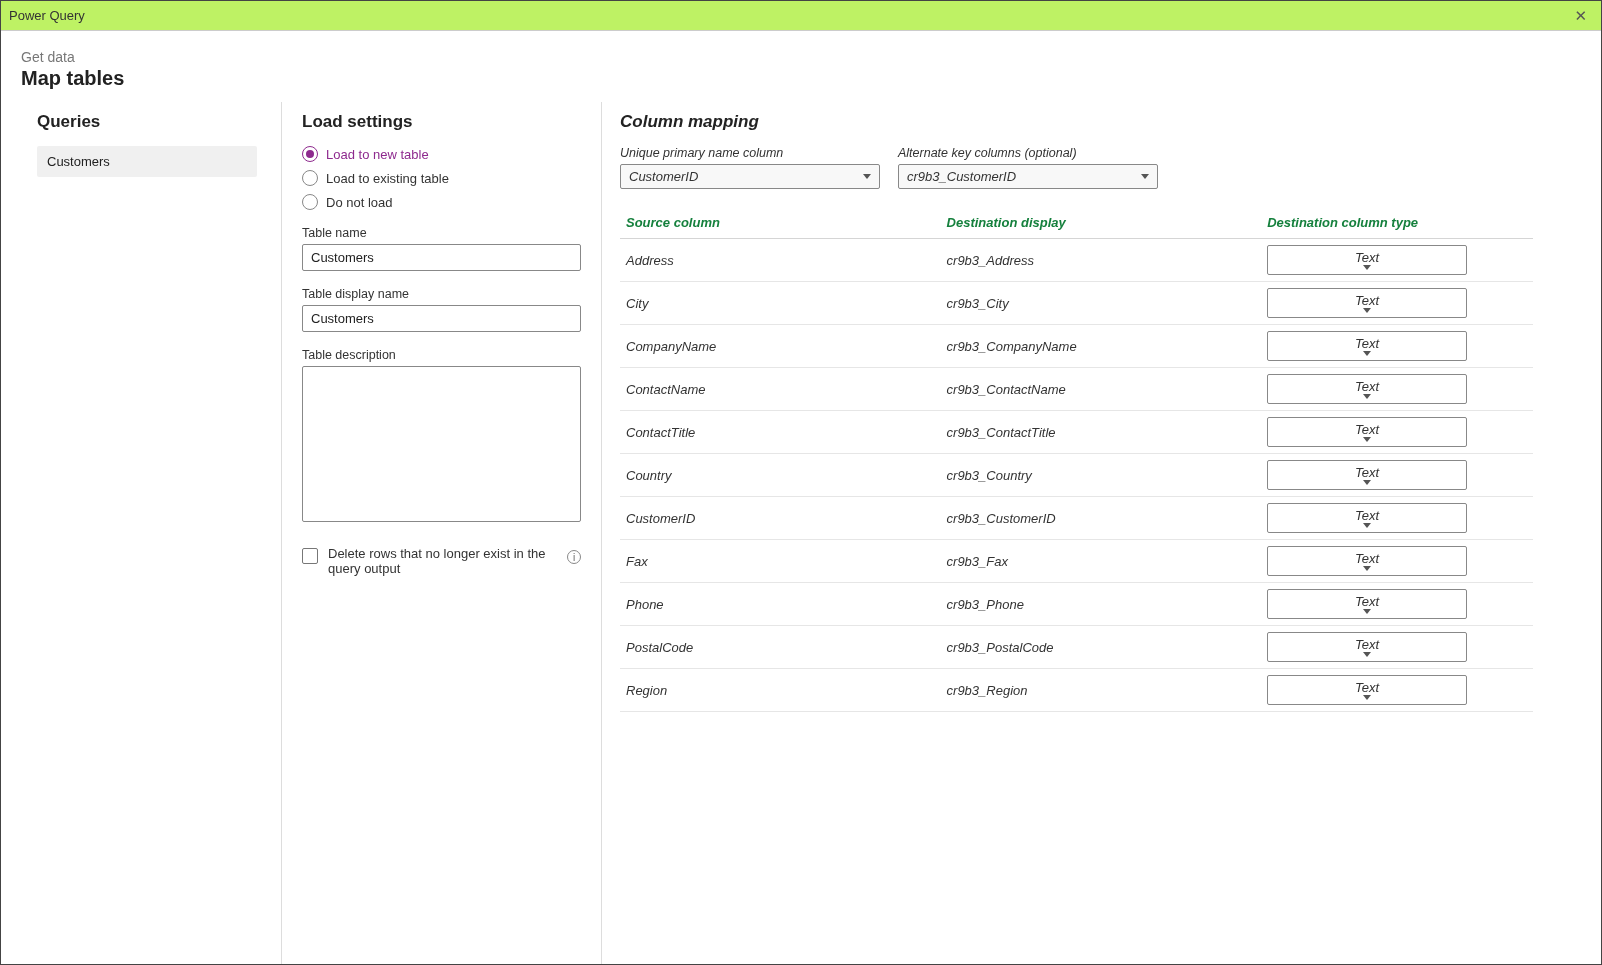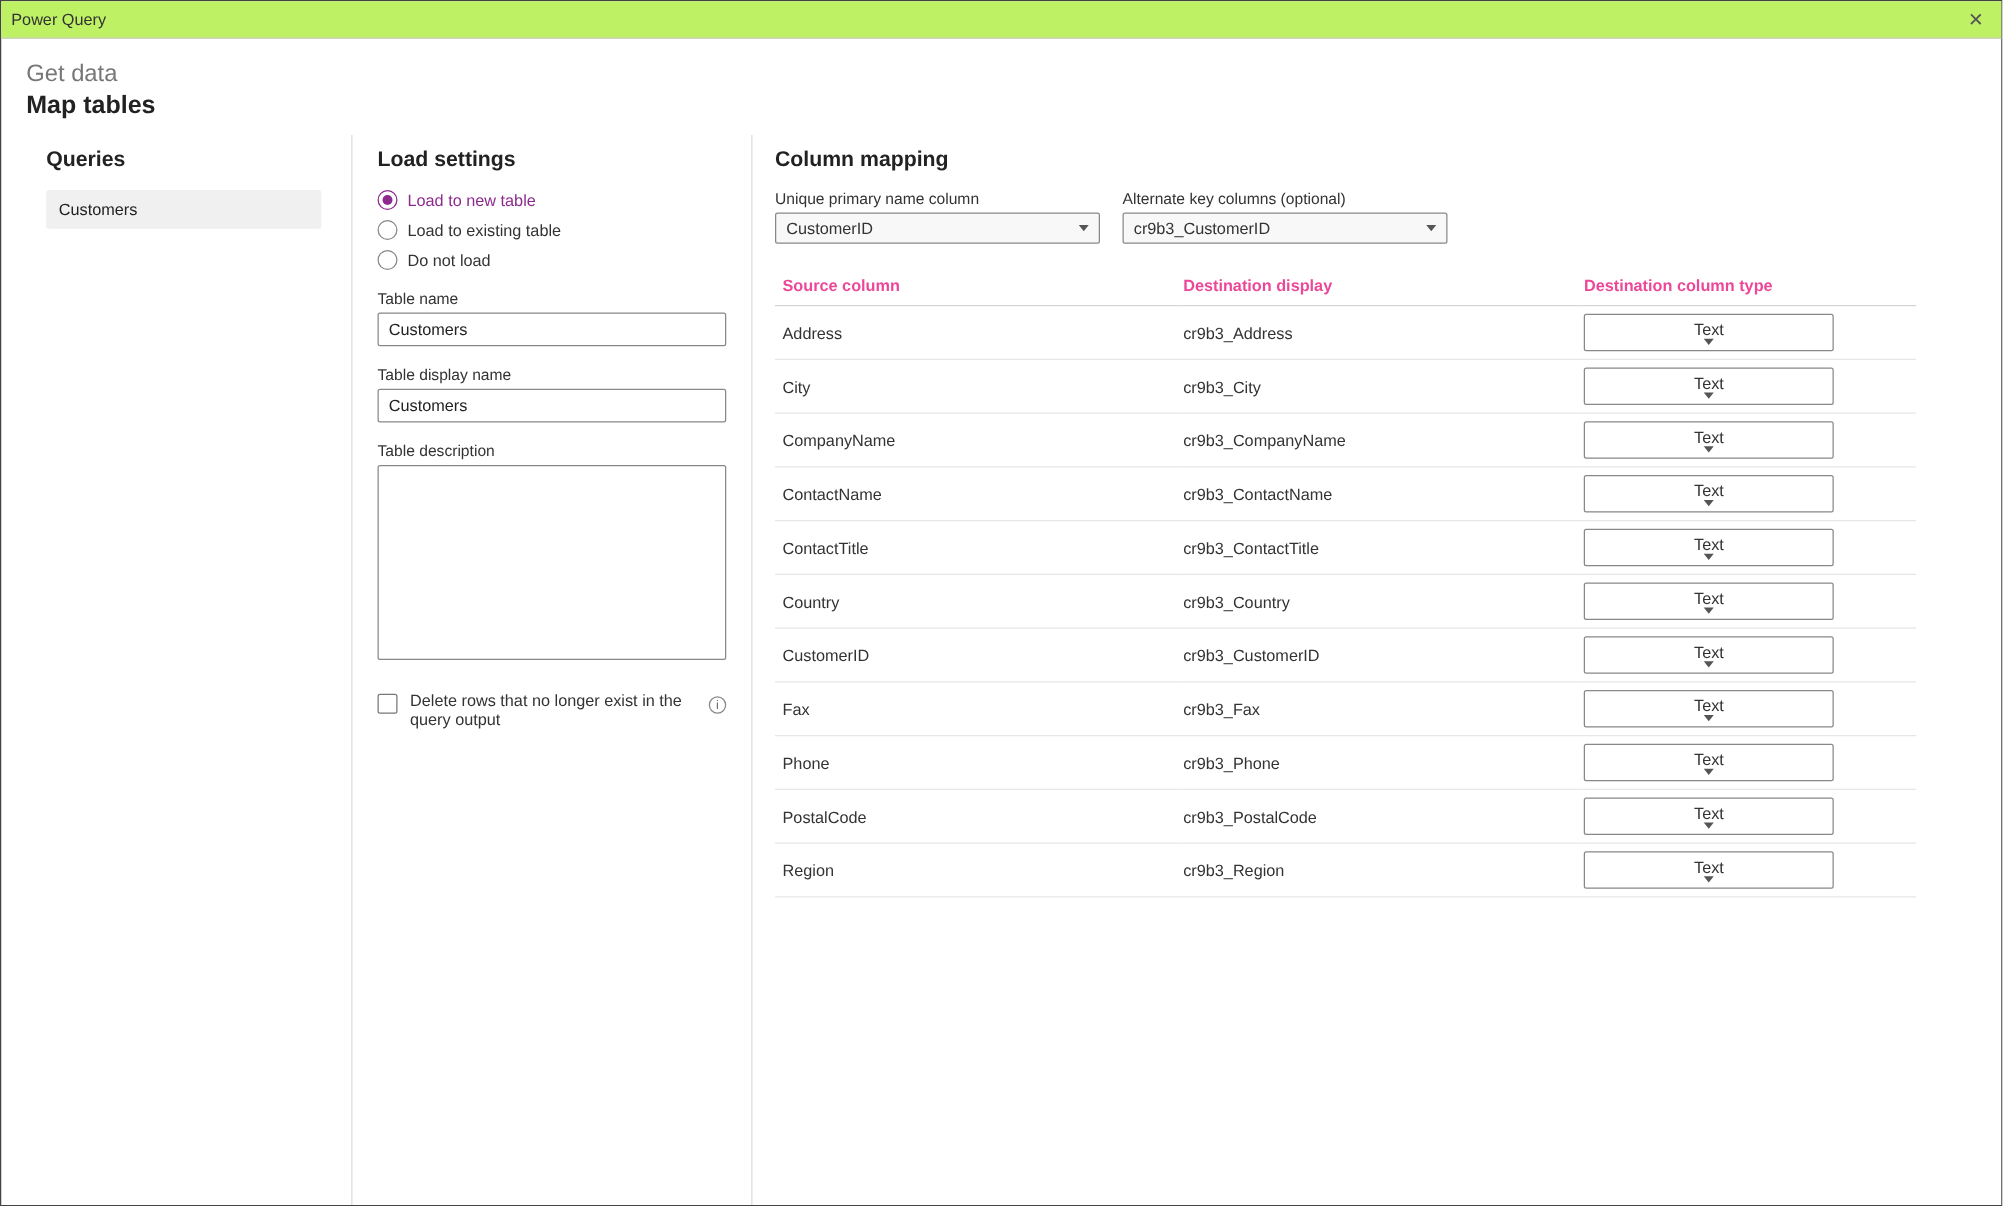--- a/index.html
+++ b/index.html
@@ -27,21 +27,21 @@
   .titlebar .close {
     font-size: 15px;
     color: #555;
     cursor: pointer;
     padding: 0 6px;
   }
   .header {
     padding: 18px 20px 12px 20px;
   }
   .breadcrumb {
-    font-size: 19px;
+    font-size: 14px;
     color: #777;
     margin-bottom: 2px;
   }
   .page-title {
     font-size: 20px;
     font-weight: 600;
     color: #222;
   }
   .content {
     flex: 1;
@@ -59,20 +59,21 @@
     width: 320px;
     border-left: 1px solid #ddd;
     padding-left: 20px;
     padding-right: 20px;
   }
   .col-mapping {
     flex: 1;
     border-left: 1px solid #ddd;
     padding-left: 18px;
     padding-right: 68px;
+    font-style: italic;
   }
   .section-title {
     font-size: 17px;
     font-weight: 700;
     color: #222;
     margin-bottom: 14px;
   }
   .query-list .query-item {
     background: #f0f0f0;
     padding: 8px 10px;
@@ -160,21 +161,21 @@
     border-top: 5px solid #555;
   }
   table.mapping {
     width: 100%;
     border-collapse: collapse;
     font-size: 13px;
   }
   table.mapping th {
     text-align: left;
     font-weight: 600;
-    color: #ec4899;
+    color: #15803d;
     padding: 8px 6px;
     border-bottom: 1px solid #d5d5d5;
   }
   table.mapping td {
     padding: 6px 6px;
     border-bottom: 1px solid #e6e6e6;
     color: #333;
     vertical-align: middle;
   }
   table.mapping td.src { width: 250px; }

